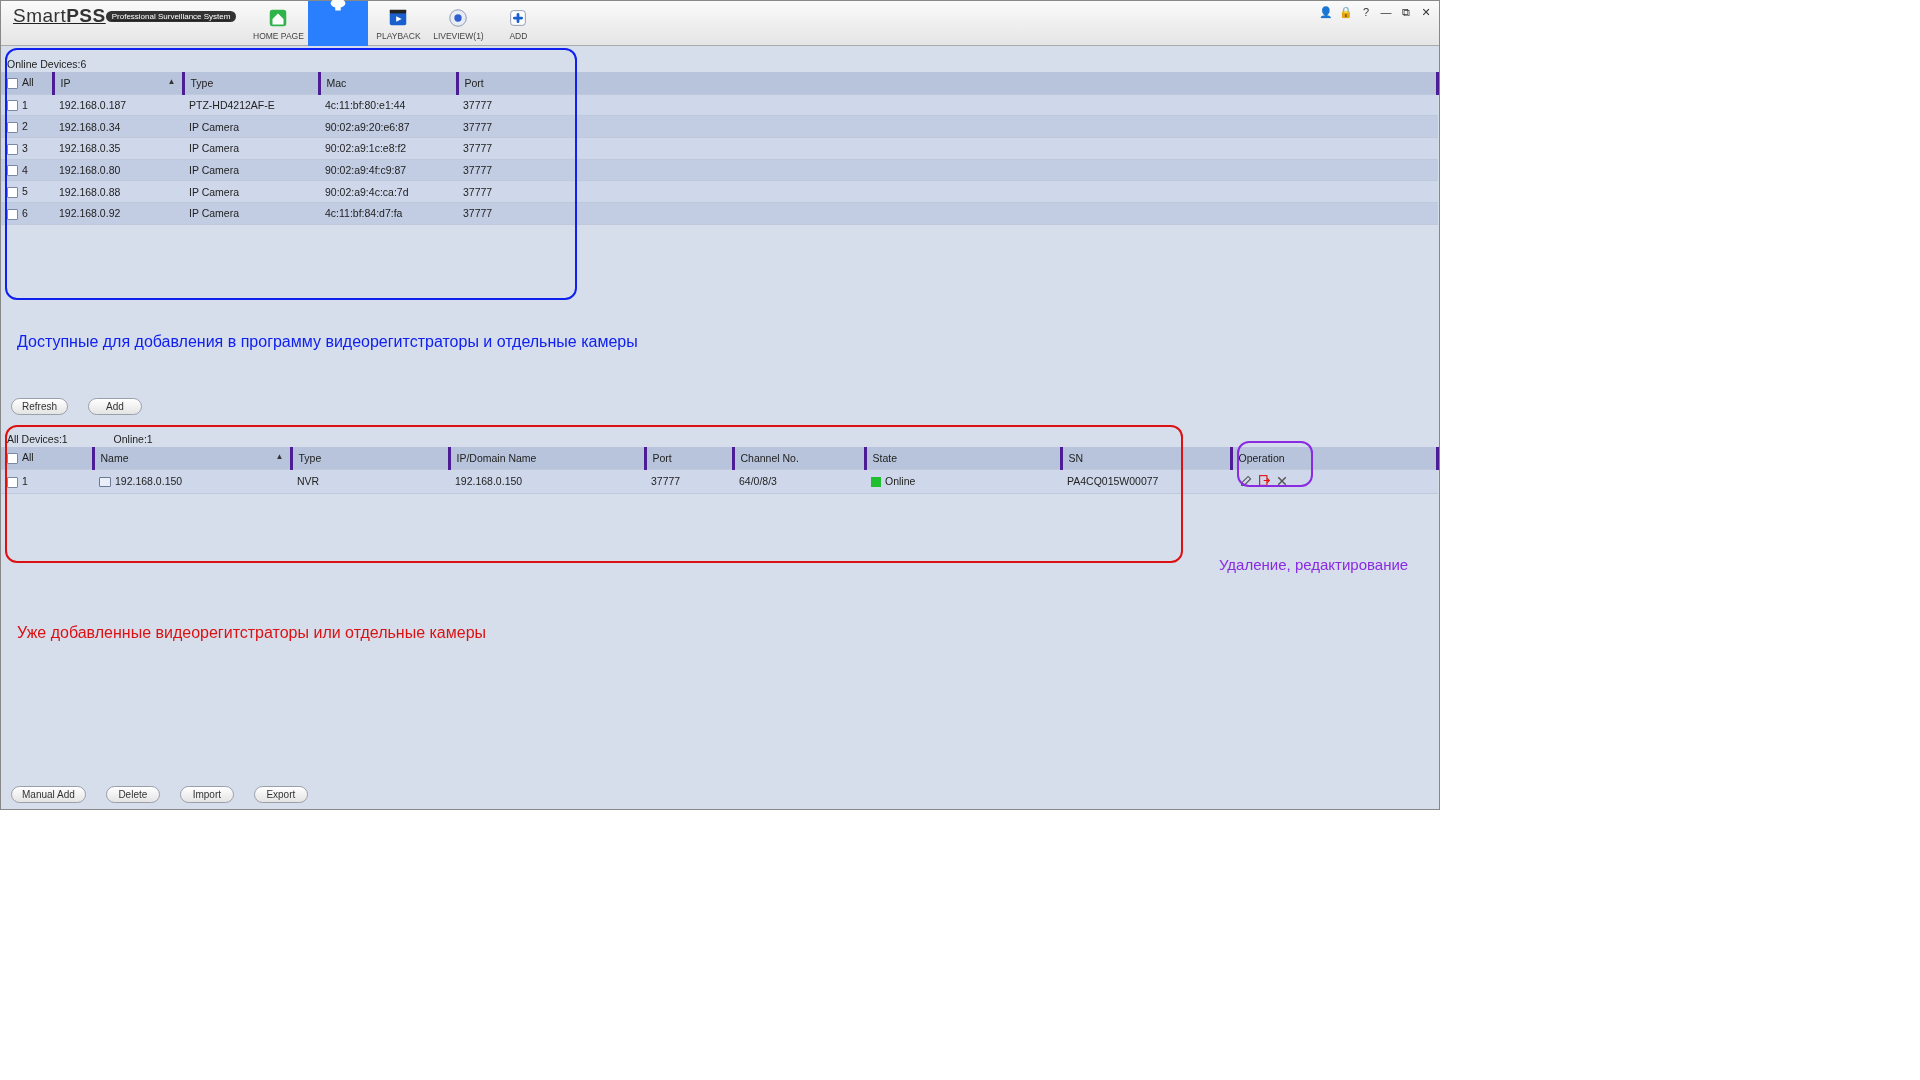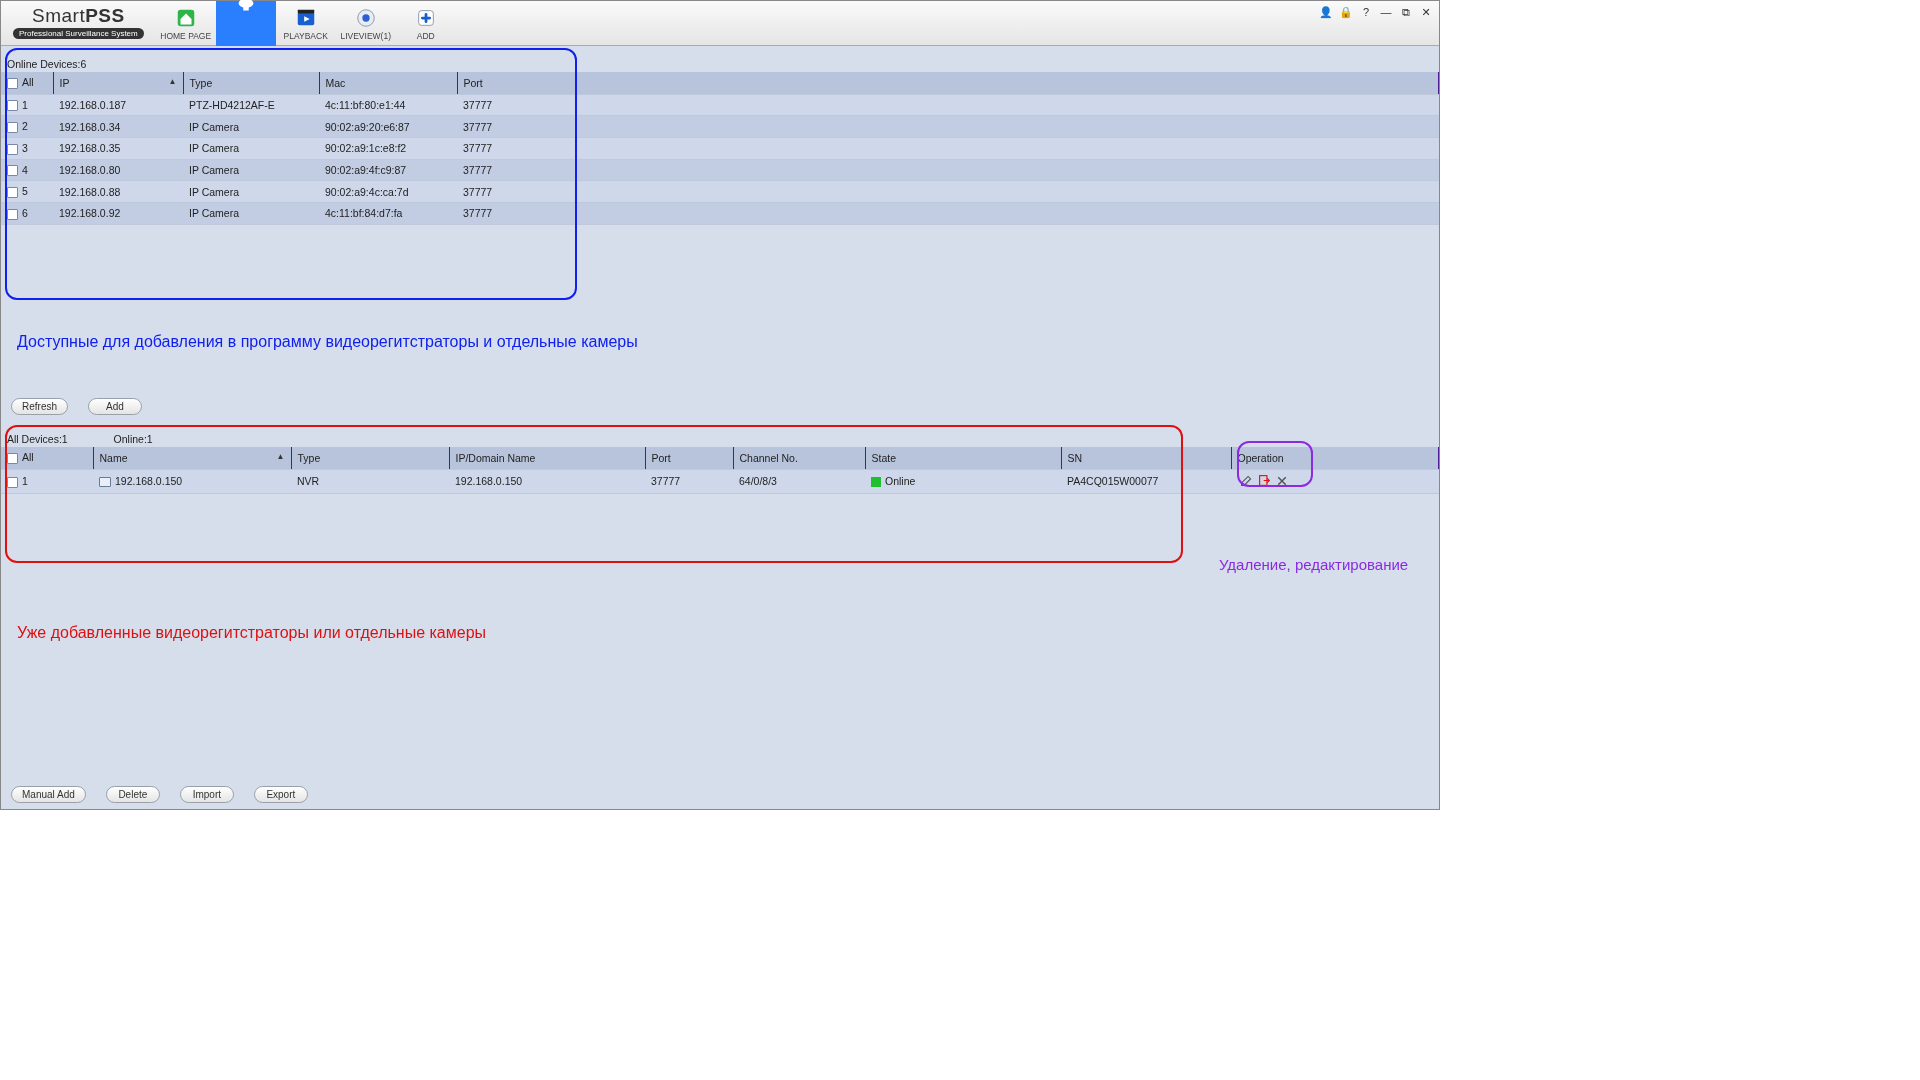--- a/index.html
+++ b/index.html
@@ -1,36 +1,36 @@
 <!DOCTYPE html>
 <html><head>
 <meta charset="utf-8">
 <style>
   * { box-sizing: border-box; margin: 0; padding: 0; }
   html, body { width: 1440px; height: 810px; font-family: Arial, sans-serif; font-size: 11px; color: #222; background:#fff; overflow:hidden; }
   .window { width:1440px; height:810px; border:1px solid #888; display:flex; flex-direction:column; background:linear-gradient(#fdfdfd,#efefef 45px,#efefef); }
   
   .titlebar { height:45px; display:flex; align-items:flex-start; background:linear-gradient(#fafafa,#e5e5e5); border-bottom:1px solid #aaa; position:relative; }
-  .brand { display:flex; flex-direction:column; align-items:center; padding:4px 12px 0 12px; }
+  .brand { display:flex; flex-direction:row; align-items:center; padding:4px 12px 0 12px;text-decoration:underline; }
   .brand-title { font-size:19px; font-weight:400; color:#333; letter-spacing:0.5px; }
   .brand-title b { font-weight:700; }
   .brand-sub { font-size:8px; background:#333; color:#fff; padding:1px 6px; border-radius:6px; margin-top:1px;}
   .nav { display:flex; height:45px; }
   .nav-item { width:60px; display:flex; flex-direction:column; align-items:center; justify-content:center; font-size:8.5px; color:#444; cursor:pointer; }
   .nav-item.active { background:#2a7fff; color:#fff;gap:26px; }
   .nav-icon { width:22px; height:22px; display:flex; align-items:center; justify-content:center; margin-bottom:2px; }
   .nav-icon svg { width:22px; height:22px; }
   .win-controls { position:absolute; right:6px; top:4px; display:flex; gap:6px; }
   .win-controls span { width:14px; height:14px; display:flex; align-items:center; justify-content:center; color:#333; cursor:pointer; font-size:11px;}
   
   .content { flex:1; display:flex; flex-direction:column; background:#d6deec; padding:0; position:relative; }
   .section-label { font-size:10.5px; color:#222; padding:12px 6px 2px 6px; }
   table.grid { width:100%; border-collapse:collapse; table-layout:fixed; }
   table.grid th, table.grid td { text-align:left; padding:4px 6px; font-size:10.5px; border-bottom:1px solid #bfc9dc; white-space:nowrap; overflow:hidden; }
-  table.grid thead th { background:#b7c4dc; color:#222; border-right:1px solid #4c1d95; font-weight:normal; height:22px; }
+  table.grid thead th { background:#b7c4dc; color:#222; border-right:3px solid #4c1d95; font-weight:normal; height:22px; }
   table.grid tbody tr:nth-child(odd) td { background:#cfd8ea; }
   table.grid tbody tr:nth-child(even) td { background:#c2cde3; }
   .chk { width:11px;height:11px;display:inline-block;border:1px solid #7a88a6;background:#fff;vertical-align:middle;margin-right:4px;border-radius:1px; }
   .sort-arrow { font-size:8px; float:right; color:#333; }
   .btn { display:inline-flex;align-items:center;justify-content:center; min-width:54px; height:17px; padding:0 10px; font-size:10px; background:linear-gradient(#fff,#e4e4e4); border:1px solid #9aa0aa; border-radius:9px; cursor:pointer; color:#333;}
   .btnrow { display:flex; gap:20px; padding:6px 10px;}
   .annot { position:absolute; border:2px solid; border-radius:12px; pointer-events:none; }
   .annot-blue { border-color:#1020ee; }
   .annot-red  { border-color:#dd1111; }
   .annot-purple{ border-color:#8a2be2; }

